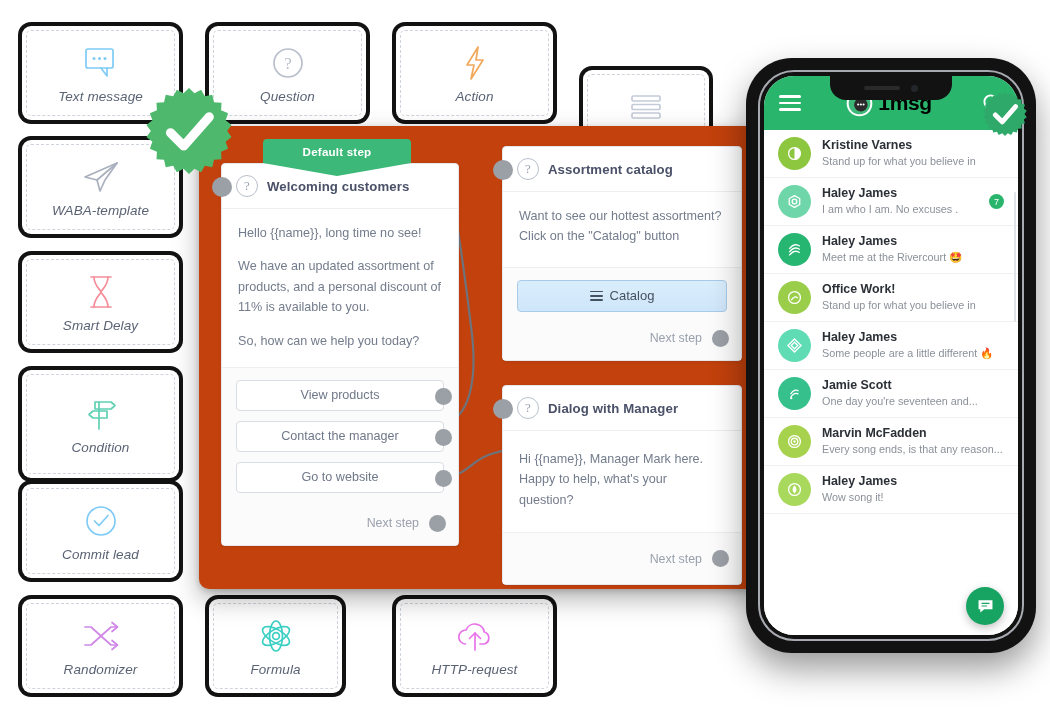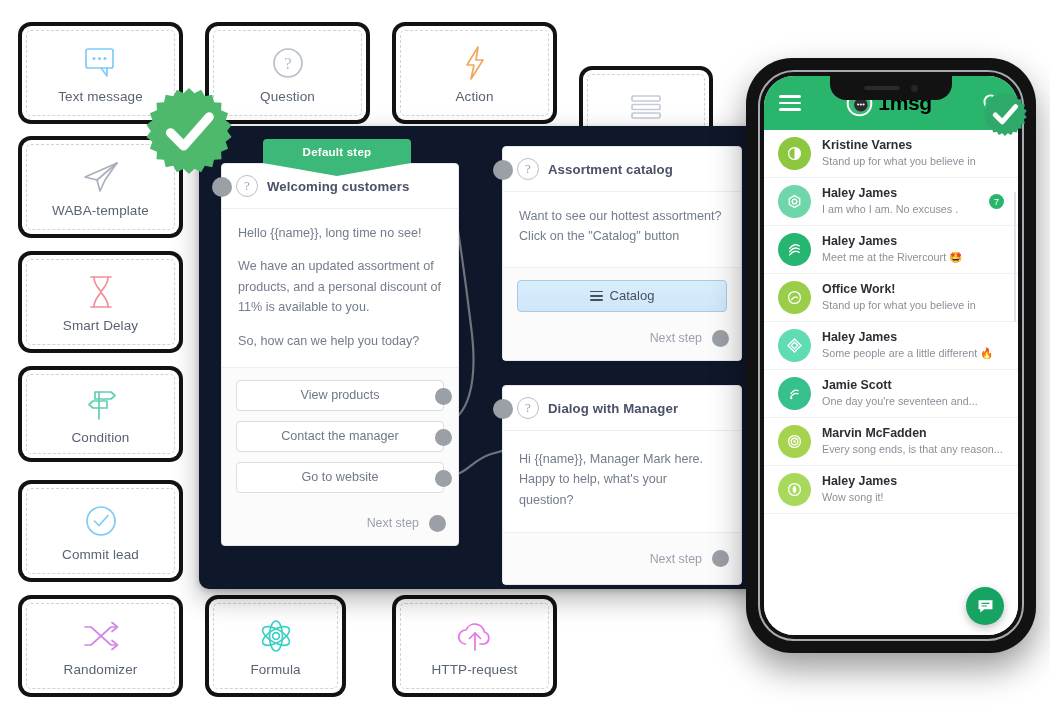--- a/index.html
+++ b/index.html
@@ -33,36 +33,37 @@
     align-items: center;
     justify-content: center;
     gap: 6px;
   }
   .block-icon { width: 42px; height: 40px; display: flex; align-items: center; justify-content: center; }
   .block-label {
     font-size: 13.5px;
     color: #5a6374;
     letter-spacing: .1px;
     white-space: nowrap;
+    font-style: italic;
   }
 
   
   .badge {
     position: absolute;
     display: flex; align-items: center; justify-content: center;
     z-index: 40;
   }
   .badge svg { display: block; }
 
   
   #flow-panel {
     position: absolute;
     left: 199px; top: 126px;
     width: 566px; height: 463px;
-    background: #0f172a;
+    background: #c2410c;
     border-radius: 10px;
     box-shadow: 0 10px 26px rgba(0,0,0,.30), 0 2px 6px rgba(0,0,0,.18);
     z-index: 10;
   }
   #flow-canvas-svg { position: absolute; left: 0; top: 0; width: 566px; height: 463px; pointer-events: none; z-index: 3; }
 
   .node {
     position: absolute;
     background: #ffffff;
     border: 1px solid #e6e8ec;
@@ -309,21 +310,21 @@
             <svg width="32" height="38" viewBox="0 0 32 38">
               <line x1="6" y1="4" x2="26" y2="4" fill="none" stroke="#f38f9a" stroke-width="1.7" stroke-linecap="round" stroke-linejoin="round"></line>
               <line x1="6" y1="34" x2="26" y2="34" fill="none" stroke="#f38f9a" stroke-width="1.7" stroke-linecap="round" stroke-linejoin="round"></line>
               <path d="M9 4 C9 13 16 17 16 19 C16 21 9 25 9 34" fill="none" stroke="#f38f9a" stroke-width="1.7" stroke-linecap="round" stroke-linejoin="round"></path>
               <path d="M23 4 C23 13 16 17 16 19 C16 21 23 25 23 34" fill="none" stroke="#f38f9a" stroke-width="1.7" stroke-linecap="round" stroke-linejoin="round"></path>
             </svg>
           </span>
           <span class="block-label">Smart Delay</span>
         </div>
       </div>
-      <div class="block-card" style="left: 22px; top: 370px; width: 157px; height: 88px;">
+      <div class="block-card" style="left: 22px; top: 370px; width: 157px; height: 108px;">
         <div class="inner">
           <span class="block-icon">
             <svg width="38" height="36" viewBox="0 0 38 36">
               <path d="M13 6 h16 l4 3.5 l-4 3.5 h-16 z" fill="none" stroke="#5fd0b4" stroke-width="1.7" stroke-linecap="round" stroke-linejoin="round"></path>
               <path d="M25 15 h-14 l-4 3.5 l4 3.5 h14 z" fill="none" stroke="#5fd0b4" stroke-width="1.7" stroke-linecap="round" stroke-linejoin="round"></path>
               <line x1="17" y1="6" x2="17" y2="33" fill="none" stroke="#5fd0b4" stroke-width="1.7" stroke-linecap="round" stroke-linejoin="round"></line>
             </svg>
           </span>
           <span class="block-label">Condition</span>
         </div>

